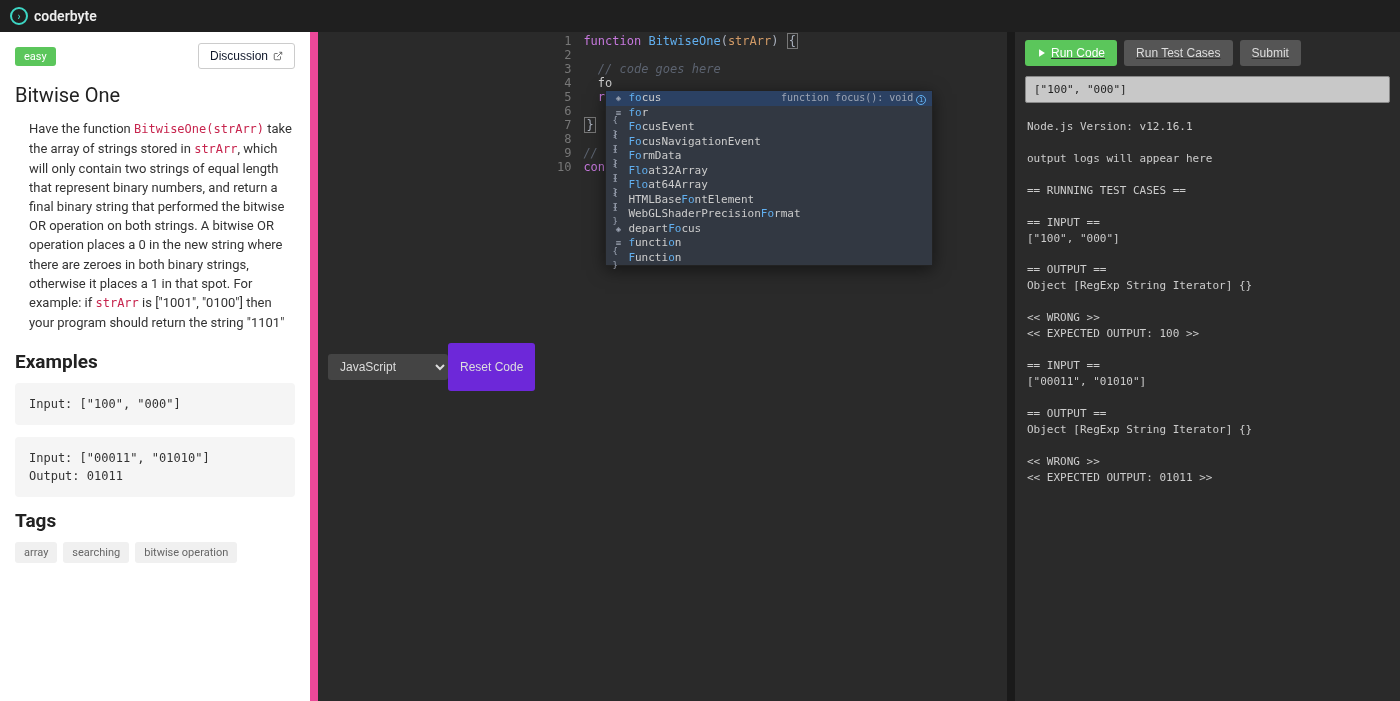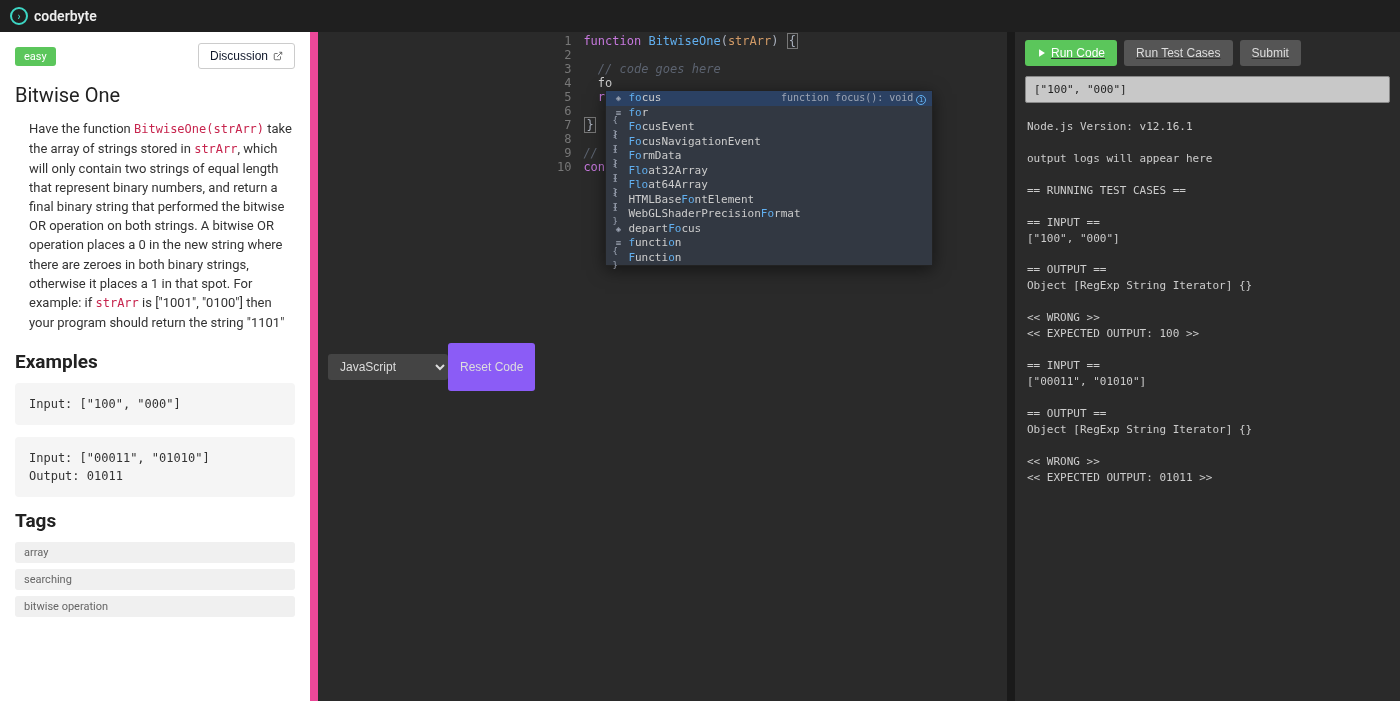--- a/index.html
+++ b/index.html
@@ -108,21 +108,20 @@
   font-family: Menlo, Consolas, monospace;
   font-size: 12px;
   color: #333;
   margin-bottom: 12px;
   line-height: 1.5;
 }
 .tags-row {
   display: flex;
   gap: 6px;
   flex-wrap: wrap;
-  flex-direction: column;
 }
 .tag {
   background: #f0f0f0;
   color: #666;
   font-size: 11px;
   padding: 4px 9px;
   border-radius: 3px;
 }
 .mid-panel {
   flex: 1;
@@ -141,21 +140,21 @@
 .lang-select {
   background: #444;
   color: #ddd;
   border: none;
   padding: 5px 8px;
   font-size: 12px;
   border-radius: 3px;
   width: 120px;
 }
 .reset-btn {
-  background: #8b5cf6;
+  background: #6d28d9;
   color: #ddd;
   border: none;
   padding: 17px 12px;
   font-size: 12px;
   border-radius: 3px;
 }
 .editor {
   flex: 1;
   display: flex;
   font-family: Menlo, Consolas, monospace;

